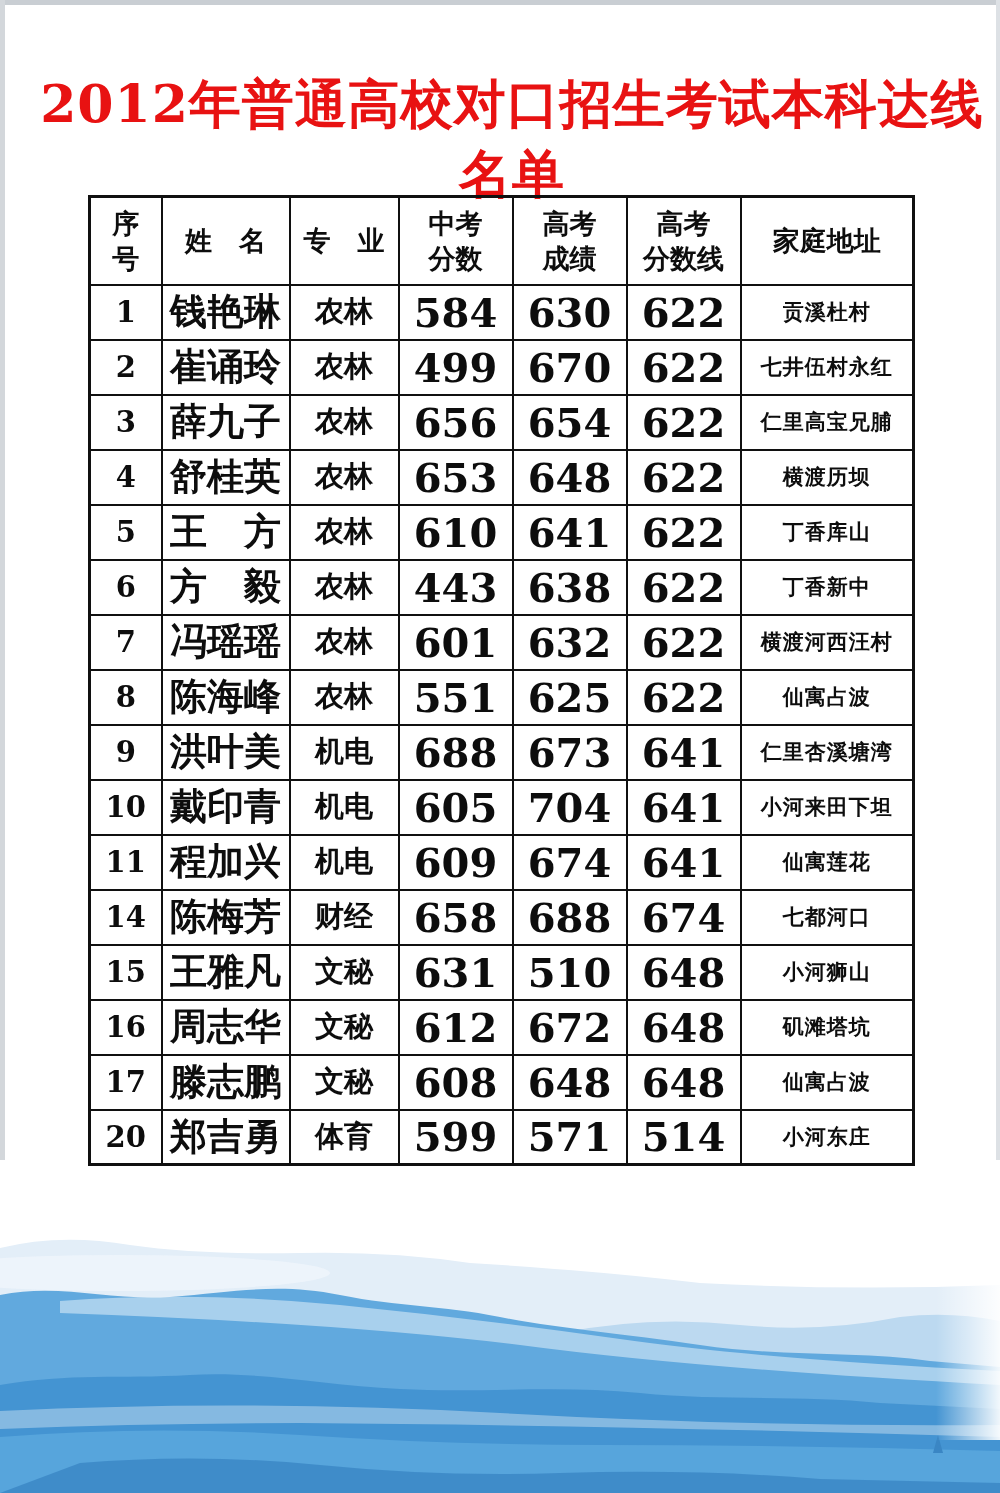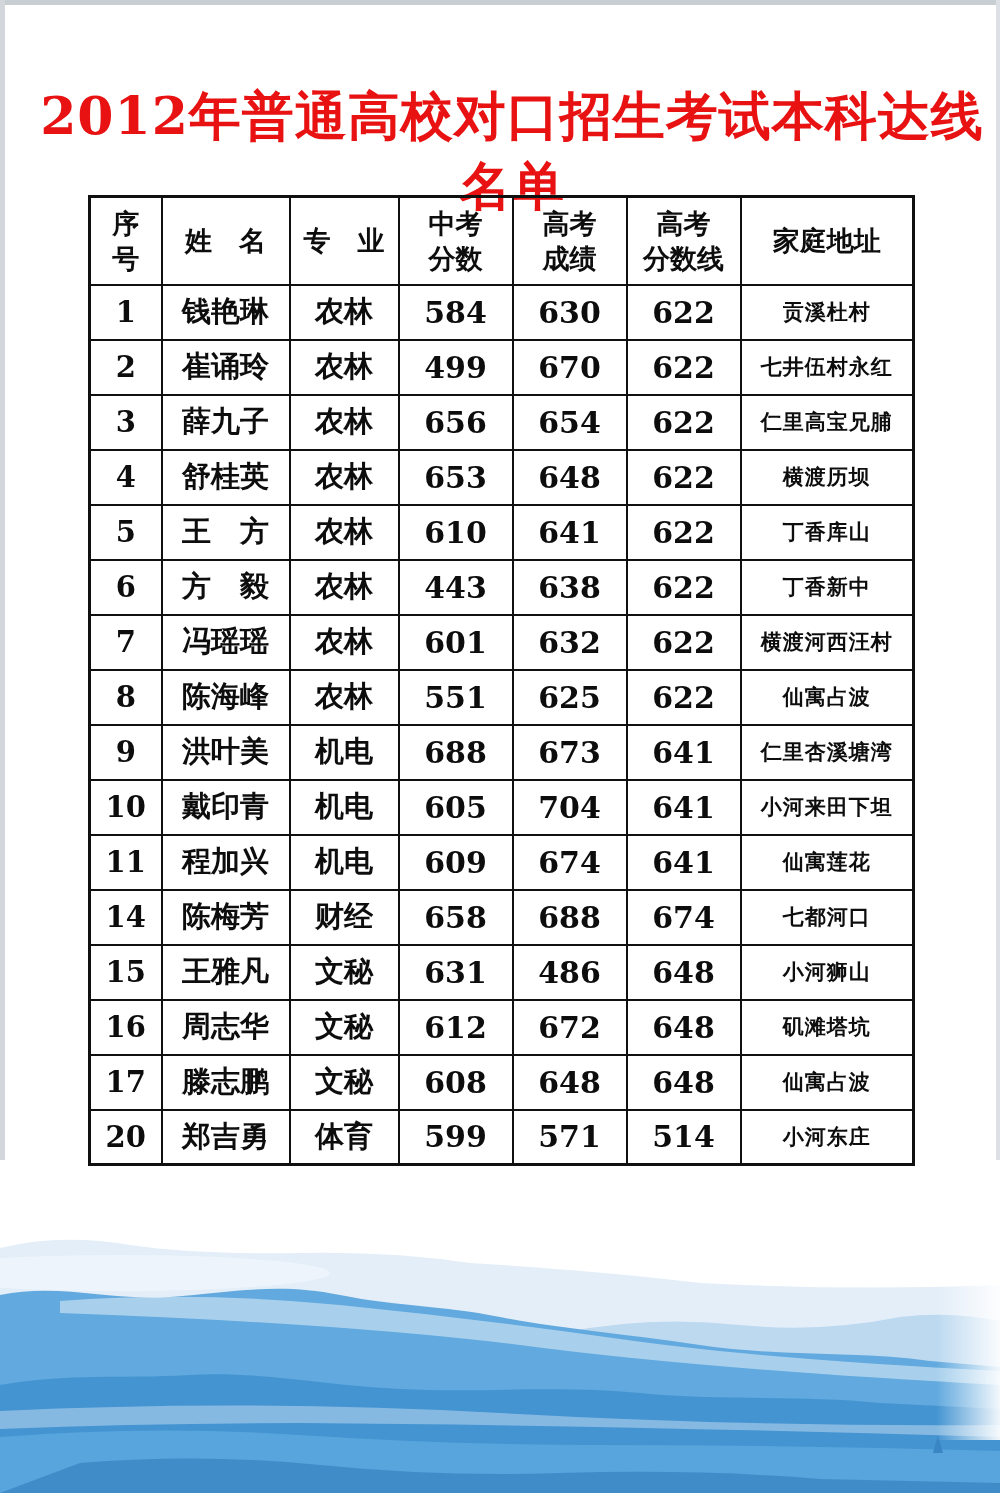--- a/index.html
+++ b/index.html
@@ -3,40 +3,40 @@
 <meta charset="utf-8">
 <style>
   html,body{margin:0;padding:0;}
   .page{position:relative;width:1000px;height:1493px;background:#ffffff;overflow:hidden;
         font-family:"DejaVu Serif", serif;color:#0d0d0d;}
   
   .edge-top{position:absolute;left:0;top:0;width:1000px;height:5px;background:#c9ced3;}
   .edge-left{position:absolute;left:0;top:0;width:5px;height:1160px;background:#d3d7db;}
   .edge-right{position:absolute;right:0;top:0;width:4px;height:1160px;background:#dde1e5;}
   
-  .title{position:absolute;left:0;right:0;top:82px;text-align:center;
+  .title{position:absolute;left:0;right:0;top:70px;text-align:center;
          font-size:52px;font-weight:bold;color:#e81212;letter-spacing:1px;padding-left:24px;}
   
   .mountains{position:absolute;left:0;bottom:0;width:1000px;height:460px;z-index:0;}
   .right-mist{position:absolute;right:0;top:1140px;width:64px;height:300px;z-index:0;
               background:linear-gradient(to left, rgba(255,255,255,.92), rgba(255,255,255,0));}
   
   .tbl-wrap{position:absolute;left:88px;top:195px;z-index:1;}
   table{border-collapse:collapse;table-layout:fixed;width:824px;background:transparent;
         border:3px solid #101010;}
   th,td{border:2px solid #101010;text-align:center;vertical-align:middle;padding:0;
         overflow:hidden;}
   thead tr{height:88px;}
   tbody tr{height:55px;}
   th{font-size:27px;font-weight:bold;white-space:pre-line;line-height:1.3;}
   td{font-weight:bold;}
   .c-seq{font-size:29px;}
-  .c-name{font-size:29px;text-align:center;}
+  .c-name{font-size:37px;text-align:center;}
   .c-major{font-size:29px;}
-  .c-num{font-size:30px;}
+  .c-num{font-size:40px;}
   .c-addr{font-size:21px;letter-spacing:1px;}
 </style>
 </head>
 <body>
 
 <div class="page">
 
   <svg class="mountains" viewBox="0 0 1000 460" preserveAspectRatio="none" aria-hidden="true">
     <path fill="#e3eef8" d="M0,215 Q60,200 130,212 Q200,222 300,220 Q390,218 470,230 Q600,238 700,250 Q850,258 1000,252 L1000,460 L0,460 Z"></path>
     <ellipse cx="120" cy="240" rx="210" ry="18" fill="#eef5fb" opacity="0.85"></ellipse>
@@ -190,21 +190,21 @@
             <td class="c-num">658</td>
             <td class="c-num">688</td>
             <td class="c-num">674</td>
             <td class="c-addr">七都河口</td>
           </tr>
         <tr>
             <td class="c-seq">15</td>
             <td class="c-name">王雅凡</td>
             <td class="c-major">文秘</td>
             <td class="c-num">631</td>
-            <td class="c-num">486</td>
+            <td class="c-num">510</td>
             <td class="c-num">648</td>
             <td class="c-addr">小河狮山</td>
           </tr>
         <tr>
             <td class="c-seq">16</td>
             <td class="c-name">周志华</td>
             <td class="c-major">文秘</td>
             <td class="c-num">612</td>
             <td class="c-num">672</td>
             <td class="c-num">648</td>

